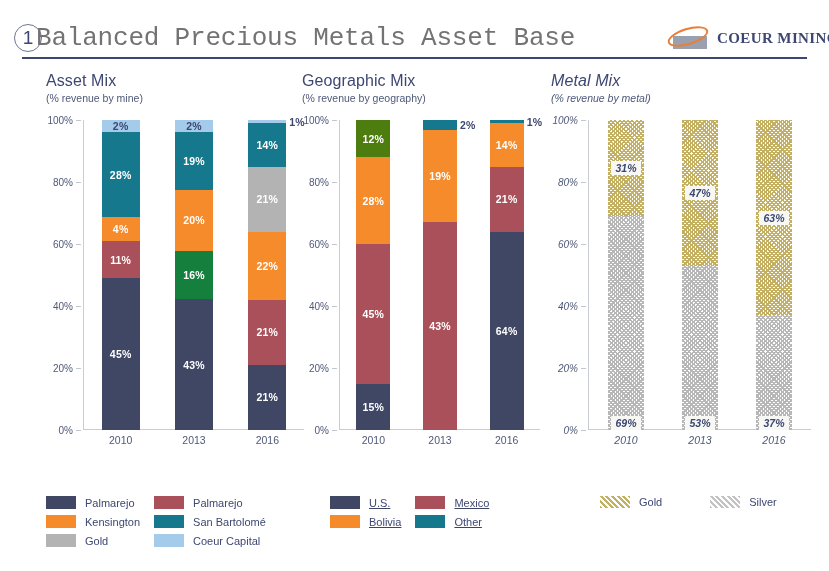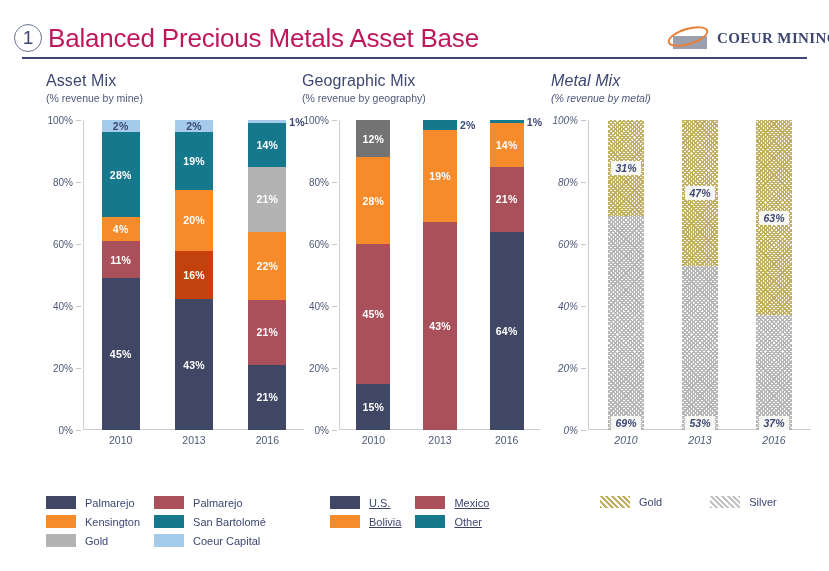--- a/index.html
+++ b/index.html
@@ -17,24 +17,25 @@
   #header { position:absolute; left:0; top:0; width:829px; height:62px; }
   #slide-number {
     position:absolute; left:14px; top:24px;
     width:28px; height:28px; border-radius:50%;
     border:1.3px solid #6d7693;
     color:#3a4father; color:#3d4772;
     font-size:19px; line-height:26px; text-align:center;
     font-family:"Liberation Sans", sans-serif;
   }
   #slide-title {
-    position:absolute; left:48px; top:22px;
+    position:absolute; left:36px; top:22px;
     font-size:26px; line-height:32px;
-    color:#be185d; letter-spacing:-0.2px;
+    color:#737373; letter-spacing:-0.2px;
     white-space:nowrap;
+    font-family:Liberation Mono, monospace;
   }
   #title-rule {
     position:absolute; left:22px; top:57px; width:785px; height:2px;
     background:#3d4772;
   }
   
   #logo { position:absolute; right:14px; top:27px; width:148px; height:26px; }
   #logo-mark { position:absolute; left:0; top:1px; width:46px; height:22px; }
   #logo-box { position:absolute; left:6px; top:8px; width:34px; height:13px; background:#9aa0ad; }
   #logo-ellipse {
@@ -166,21 +167,21 @@
           <div class="bar-stack">
             <div class="seg" style="flex:2;background:#a5cbea">
               <span class="seg-label dark">2%</span>
             </div>
             <div class="seg" style="flex:19;background:#16788c">
               <span class="seg-label">19%</span>
             </div>
             <div class="seg" style="flex:20;background:#f68b2c">
               <span class="seg-label">20%</span>
             </div>
-            <div class="seg" style="flex:16;background:#c2410c">
+            <div class="seg" style="flex:16;background:#15803d">
               <span class="seg-label">16%</span>
             </div>
             <div class="seg" style="flex:43;background:#3f4764">
               <span class="seg-label">43%</span>
             </div>
           </div>
         </div>
 
         <div class="bar-col" style="width:38px">
           <div class="bar-stack">
@@ -234,21 +235,21 @@
       <div class="ytick-mark" style="top:20%"></div>
         <div class="ytick-mark" style="top:0%"></div>
     </div>
     <div class="axis-line-v"></div>
     <div class="axis-line-h"></div>
 
     <div class="plot-area">
       <div class="bars">
         <div class="bar-col" style="width:34px">
           <div class="bar-stack">
-            <div class="seg" style="flex:12;background:#737373">
+            <div class="seg" style="flex:12;background:#4d7c0f">
               <span class="seg-label">12%</span>
             </div>
             <div class="seg" style="flex:28;background:#f68b2c">
               <span class="seg-label">28%</span>
             </div>
             <div class="seg" style="flex:45;background:#a9505a">
               <span class="seg-label">45%</span>
             </div>
             <div class="seg" style="flex:15;background:#3f4764">
               <span class="seg-label">15%</span>

